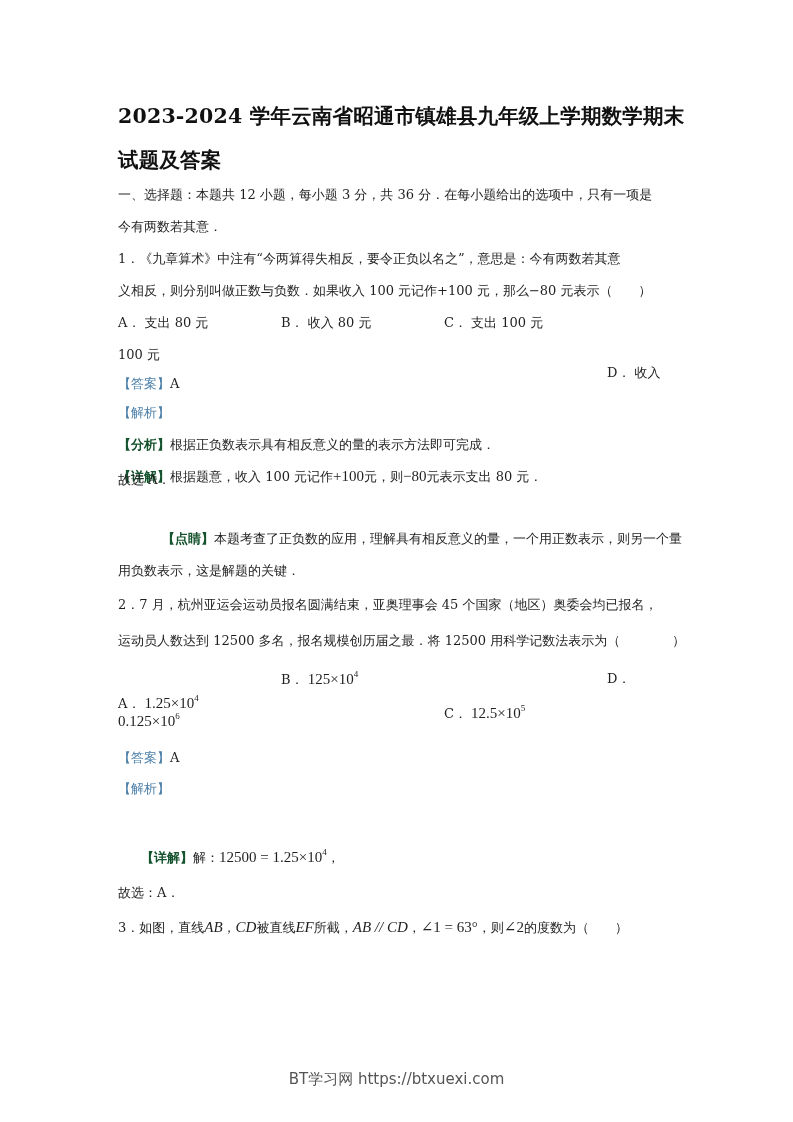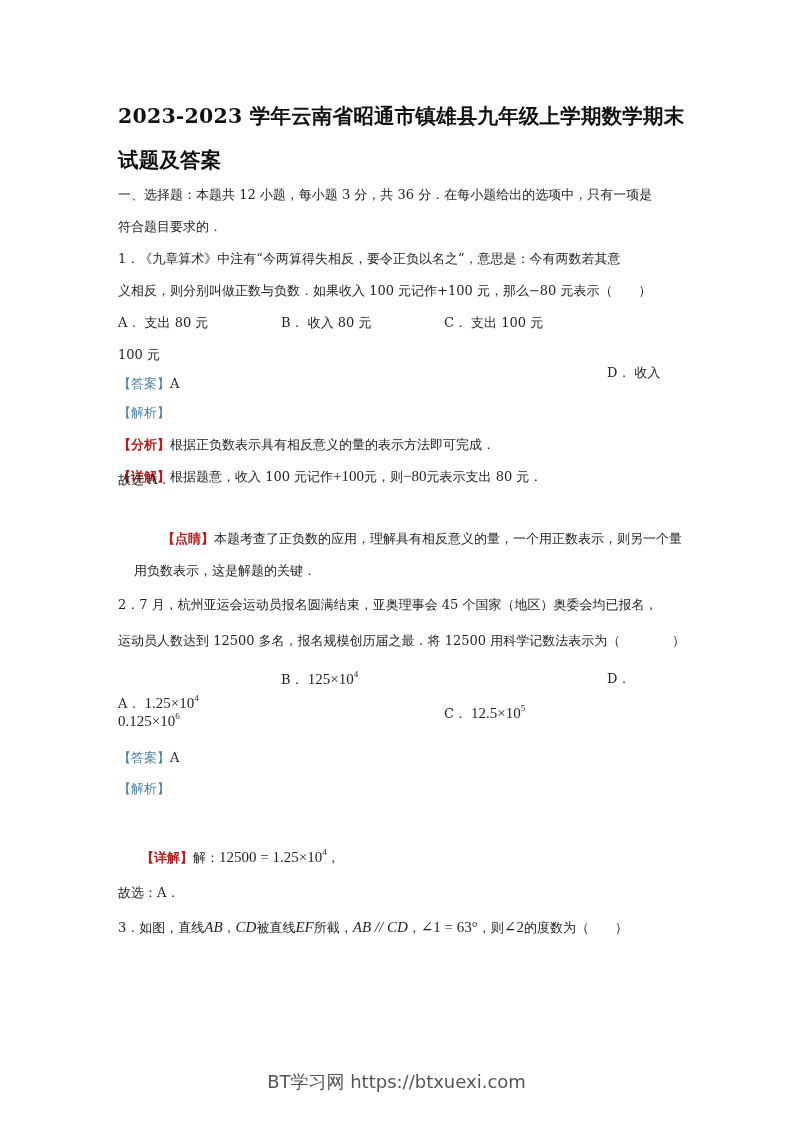--- a/index.html
+++ b/index.html
@@ -34,54 +34,54 @@
     left: 118px;
     font-size: 20.5px;
     font-weight: bold;
     line-height: 26px;
     white-space: nowrap;
     color: #111;
     font-family: "DejaVu Serif", "Liberation Serif", serif;
     letter-spacing: 0.2px;
   }
   .tag-blue { color: #4a7fa8; }
-  .tag-black { color: #b91c1c; font-weight: bold; }
+  .tag-black { color: #14532d; font-weight: bold; }
   .opt {
     position: absolute;
     font-size: 13px;
     line-height: 18px;
     white-space: nowrap;
     color: #1f1f1f;
   }
   .math {
     font-family: "Liberation Serif", "DejaVu Serif", serif;
     font-size: 15px;
   }
   .math i { font-style: italic; margin-top: 36px; }
   sup { font-size: 9px; vertical-align: 7px; line-height: 0; }
   .footer {
     position: absolute;
     left: 0; width: 793px;
     top: 1070px;
     text-align: center;
     font-family: "DejaVu Sans", "Liberation Sans", sans-serif;
-    font-size: 18px;
+    font-size: 15px;
     color: #555;
   }
 </style>
 </head>
 <body>
 
 <div class="page">
 
-  <div class="title" style="top:103px;">2023-2023 学年云南省昭通市镇雄县九年级上学期数学期末</div>
+  <div class="title" style="top:103px;">2023-2024 学年云南省昭通市镇雄县九年级上学期数学期末</div>
   <div class="title" style="top:147px;">试题及答案</div>
 
   <div class="line" style="top:186px;">一、选择题：本题共 12 小题，每小题 3 分，共 36 分．在每小题给出的选项中，只有一项是</div>
-  <div class="line" style="top:218px;">符合题目要求的．</div>
+  <div class="line" style="top:218px;">今有两数若其意．</div>
 
   <div class="line" style="top:250px;">1．《九章算术》中注有“今两算得失相反，要令正负以名之”，意思是：今有两数若其意</div>
   <div class="line" style="top:282px;">义相反，则分别叫做正数与负数．如果收入 100 元记作+100 元，那么−80 元表示（　　）</div>
 
   <div class="opt" style="left:118px; top:314px;">
     <span>A．</span>
     <span>支出 80 元</span>
   </div>
   <div class="opt" style="left:281px; top:314px;">
     <span>B．</span>
@@ -106,21 +106,21 @@
   <div class="line" style="top:436px;">
     <span class="tag-black">【分析】</span><span>根据正负数表示具有相反意义的量的表示方法即可完成．</span>
   </div>
   <div class="line" style="top:467px;">
     <span class="tag-black">【详解】</span><span>根据题意，收入 100 元记作</span><span class="math">+100</span><span>元，则</span><span class="math">−80</span><span>元表示支出 80 元．</span>
   </div>
   <div class="line" style="top:471px;">故选 A．</div>
   <div class="line" style="top:530px;margin-left:44px;">
     <span class="tag-black">【点睛】</span><span>本题考查了正负数的应用，理解具有相反意义的量，一个用正数表示，则另一个量</span>
   </div>
-  <div class="line" style="top:562px;margin-left:16px;">用负数表示，这是解题的关键．</div>
+  <div class="line" style="top:562px;">用负数表示，这是解题的关键．</div>
 
   <div class="line" style="top:596px;">2．7 月，杭州亚运会运动员报名圆满结束，亚奥理事会 45 个国家（地区）奥委会均已报名，</div>
   <div class="line" style="top:632px;">运动员人数达到 12500 多名，报名规模创历届之最．将 12500 用科学记数法表示为（　　　　）</div>
 
   <div class="opt" style="left:118px; top:670px;margin-top:24px;">
     <span>A．</span>
     <span class="math"><span>1.25×10</span><sup>4</sup></span>
   </div>
   <div class="opt" style="left:281px; top:670px;">
     <span>B．</span>

